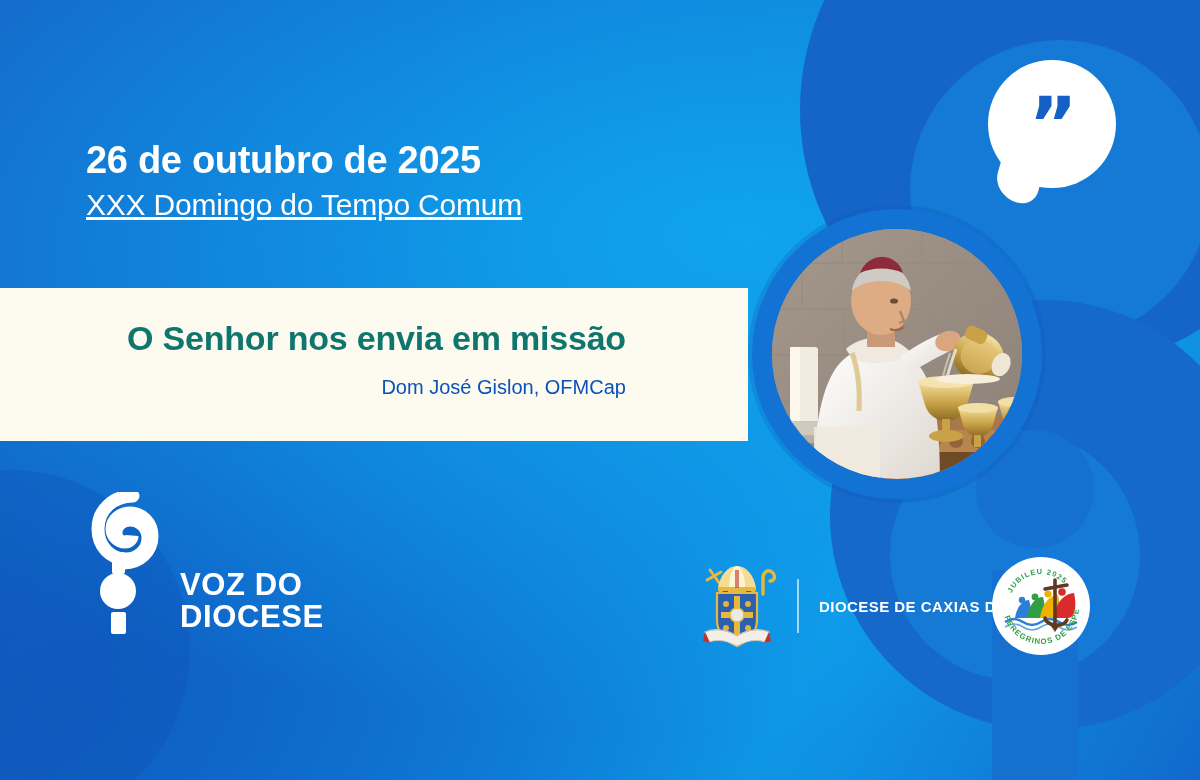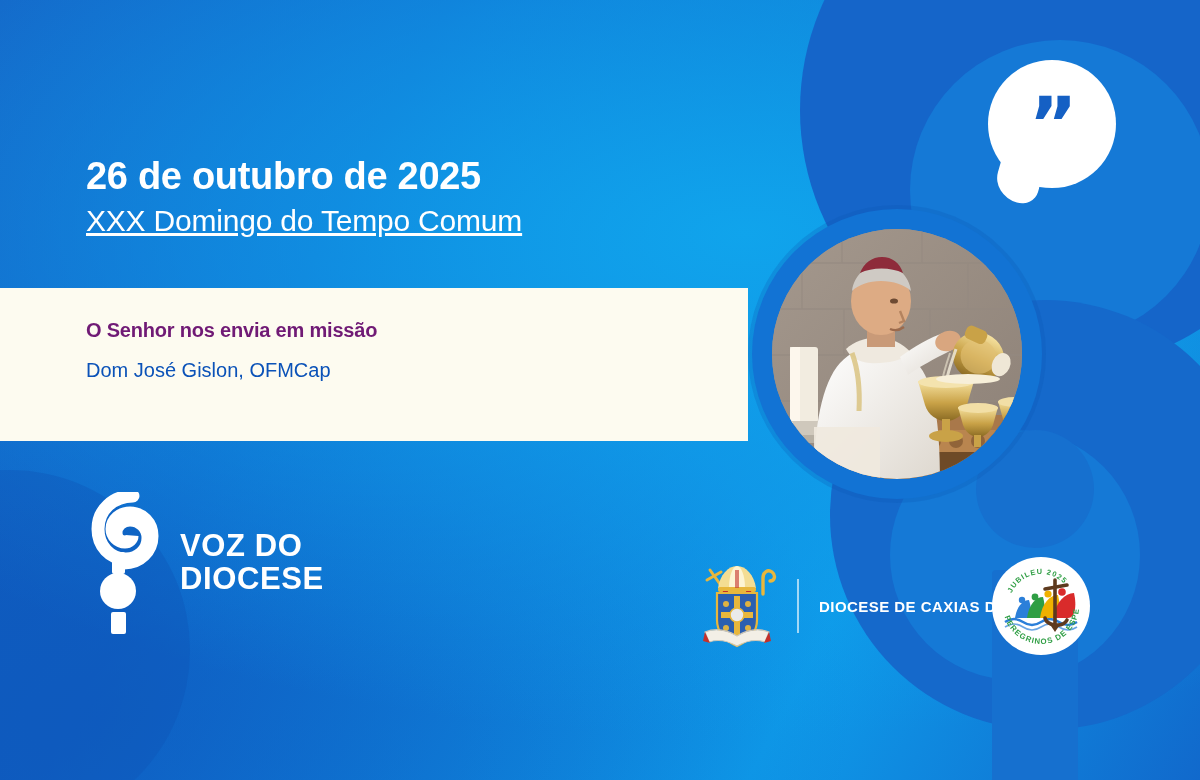--- a/index.html
+++ b/index.html
@@ -50,39 +50,39 @@
   .deco-dot{
     width:118px;height:118px;border-radius:50%;
     right:106px;top:430px;background:#1670cf;
   }
   .deco-left-soft{
     width:360px;height:360px;border-radius:50%;
     left:-170px;top:470px;background:rgba(13,82,180,.35);
   }
 
   
-  .head-block{position:absolute;left:86px;top:154px;z-index:6;}
+  .head-block{position:absolute;left:86px;top:138px;z-index:6;}
   .head-date{
     font-size:38px;font-weight:700;color:#ffffff;letter-spacing:-.3px;line-height:1.18;
   }
   .head-sunday{
     font-size:30px;font-weight:400;color:#ffffff;letter-spacing:-.2px;line-height:1.25;margin-top:3px;text-decoration:underline;
   }
 
   
   .banner{
     position:absolute;left:0;top:288px;width:748px;height:153px;
     background:#fdfbf0;z-index:4;
   }
   .banner-inner{position:absolute;left:86px;top:30px;}
   .banner-title{
-    font-size:20px;font-weight:700;color:#701a75;letter-spacing:-.2px;line-height:1.2;
+    font-size:34px;font-weight:700;color:#0f766e;letter-spacing:-.2px;line-height:1.2;margin-left:41px;
   }
   .banner-author{
-    font-size:20px;font-weight:400;color:#0b52b8;margin-top:16px;line-height:1.2;
+    font-size:20px;font-weight:400;color:#0b52b8;margin-top:16px;line-height:1.2;text-align:right;
   }
 
   
   .bubble{
     position:absolute;right:84px;top:60px;width:128px;height:128px;
     background:#ffffff;border-radius:50%;z-index:8;
   }
   .bubble:after{
     content:"";position:absolute;left:8px;bottom:-14px;
     width:44px;height:40px;background:#ffffff;
@@ -104,21 +104,21 @@
     box-shadow:0 0 0 4px rgba(10,86,180,.25);
     z-index:7;
   }
   .photo{
     position:absolute;left:20px;top:20px;width:250px;height:250px;
     border-radius:50%;overflow:hidden;background:#9c9189;
   }
   .photo svg{display:block;width:250px;height:250px;}
 
   
-  .vdp{position:absolute;left:86px;top:492px;z-index:6;display:flex;align-items:center;}
+  .vdp{position:absolute;left:86px;top:492px;z-index:6;display:flex;align-items:flex-end;}
   .vdp-mark{width:86px;height:148px;position:relative;flex:none;}
   .vdp-text{margin-left:8px;margin-bottom:6px;}
   .vdp-line{
     color:#ffffff;font-size:31px;font-weight:700;letter-spacing:.6px;line-height:1.05;
   }
 
   
   .diocese{
     position:absolute;left:697px;top:560px;z-index:6;
     display:flex;align-items:center;

